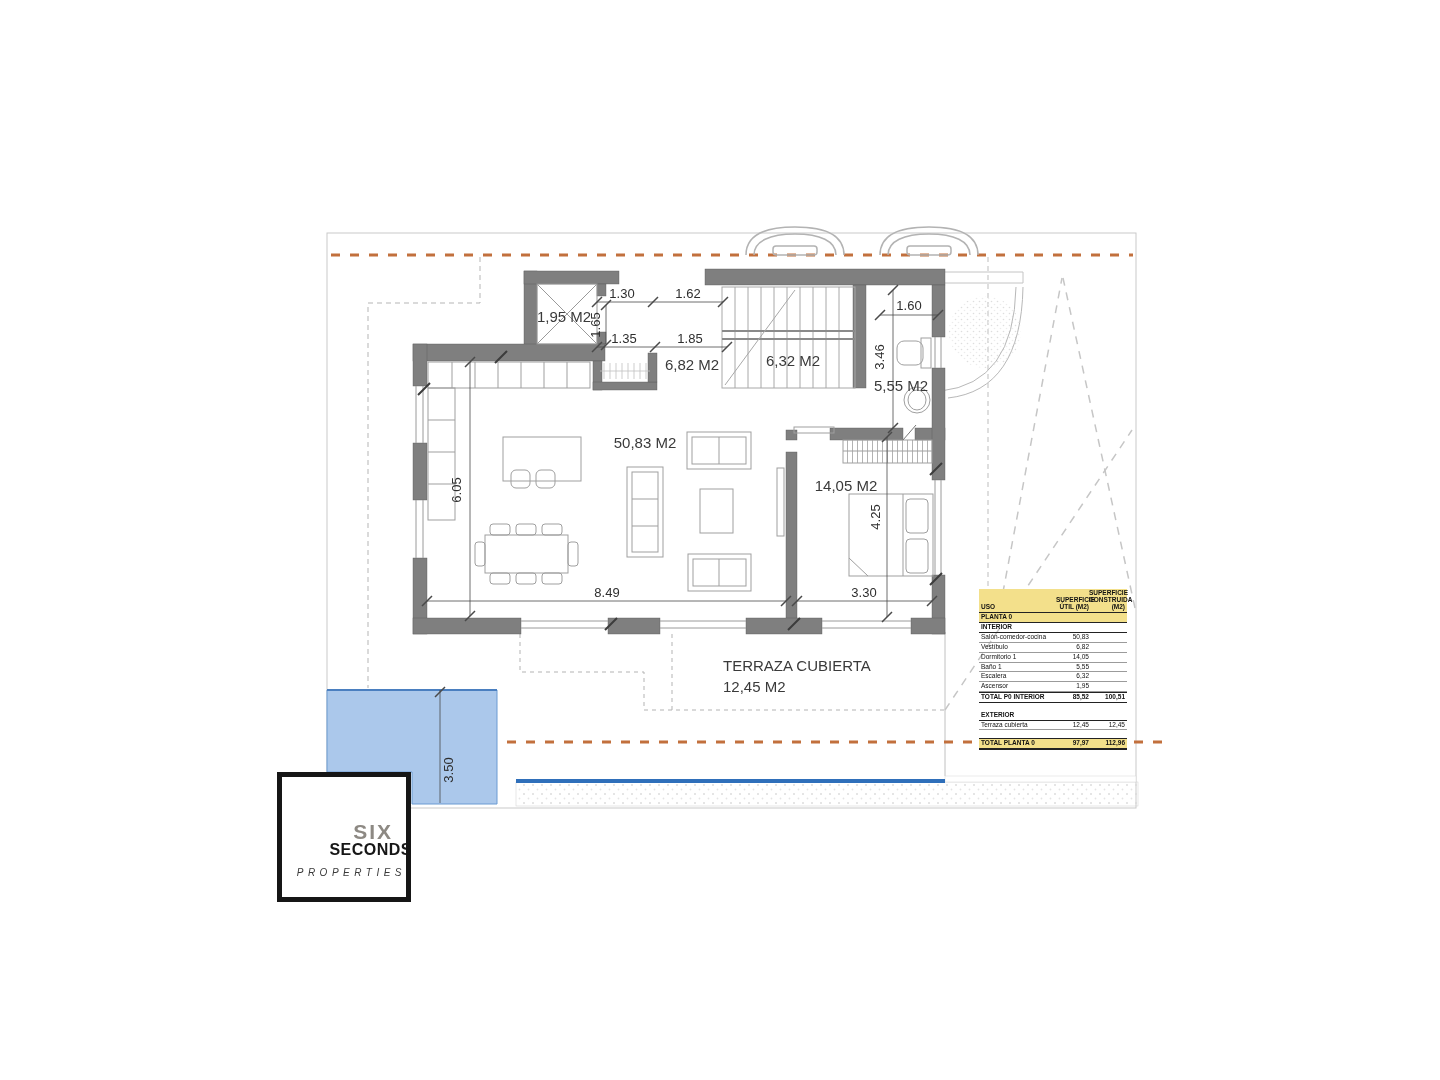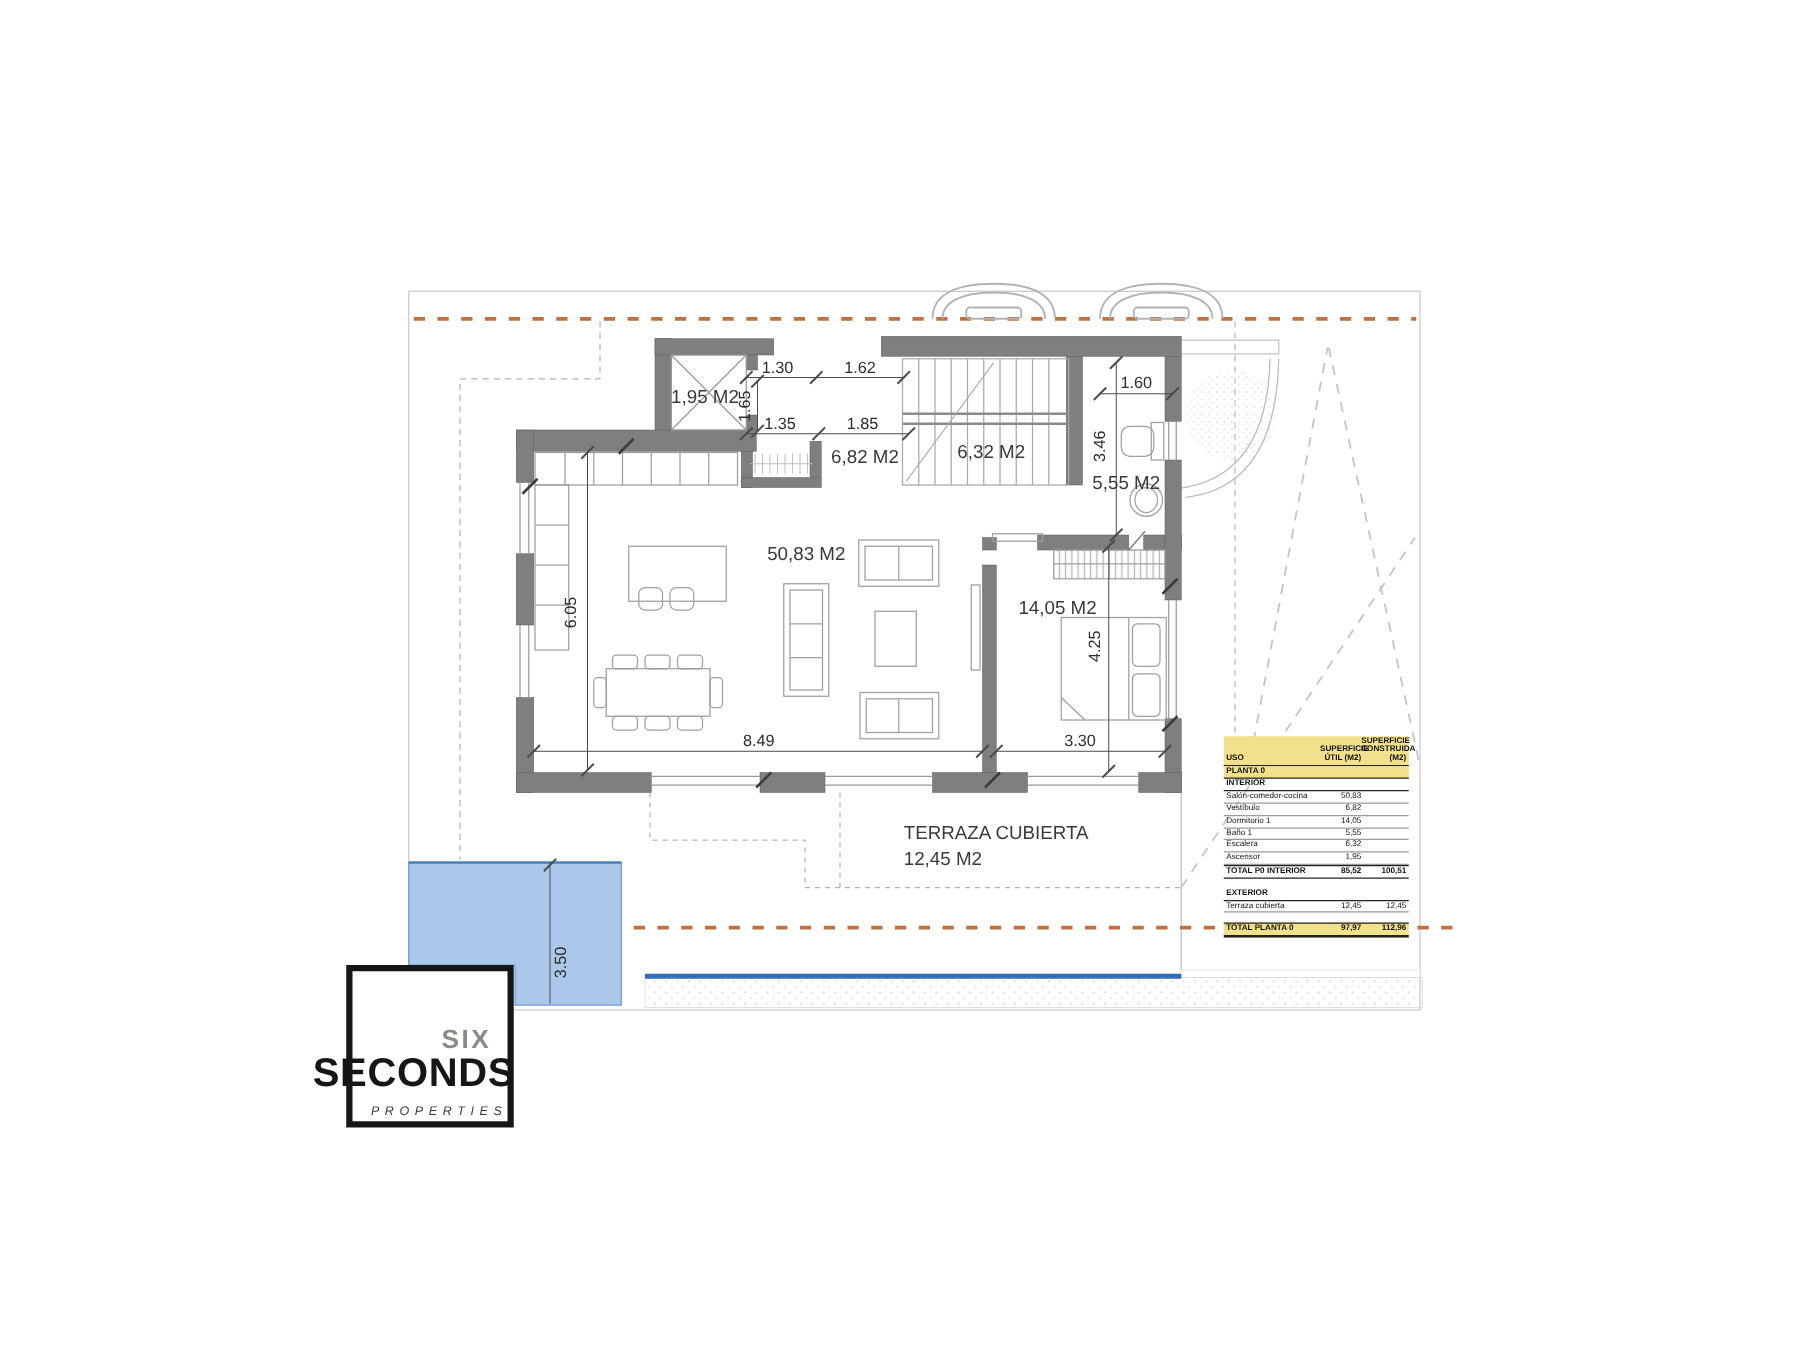--- a/index.html
+++ b/index.html
@@ -21,21 +21,21 @@
   .thead .c2,.thead .c3{font-weight:bold;}
   .sectionline{border-bottom:1.2px solid #222;}
   .totalrow{border-top:1.4px solid #222;border-bottom:1.6px solid #222;}
   .grandtotal{border-top:1.6px solid #222;border-bottom:2px solid #222;}
   .spacer{height:8px;}
 
   
   .logo{position:absolute;left:277px;top:772px;width:124px;height:120px;border:5px solid #161616;background:#ffffff;}
   .logo-inner{position:absolute;right:-6px;top:44px;text-align:right;white-space:nowrap;}
   .logo-six{font-size:21px;font-weight:bold;color:#8d8983;letter-spacing:2px;margin-right:19px;line-height:1;}
-  .logo-seconds{font-size:32px;font-weight:bold;color:#161616;letter-spacing:0.5px;line-height:1.05;}
+  .logo-seconds{font-size:16px;font-weight:bold;color:#161616;letter-spacing:0.5px;line-height:1.05;}
   .logo-props{font-size:10px;color:#3a3a3a;letter-spacing:4.5px;margin-top:9px;margin-right:6px;line-height:1;font-style:italic;}
 </style>
 </head>
 <body>
 
 <svg width="1440" height="1080" viewBox="0 0 1440 1080">
   <defs>
     <pattern id="dots" width="9" height="9" patternUnits="userSpaceOnUse">
       <circle cx="2" cy="2" r="0.9" fill="#d9d9d9"></circle>
       <circle cx="6.5" cy="6.5" r="0.9" fill="#e4e4e4"></circle>

